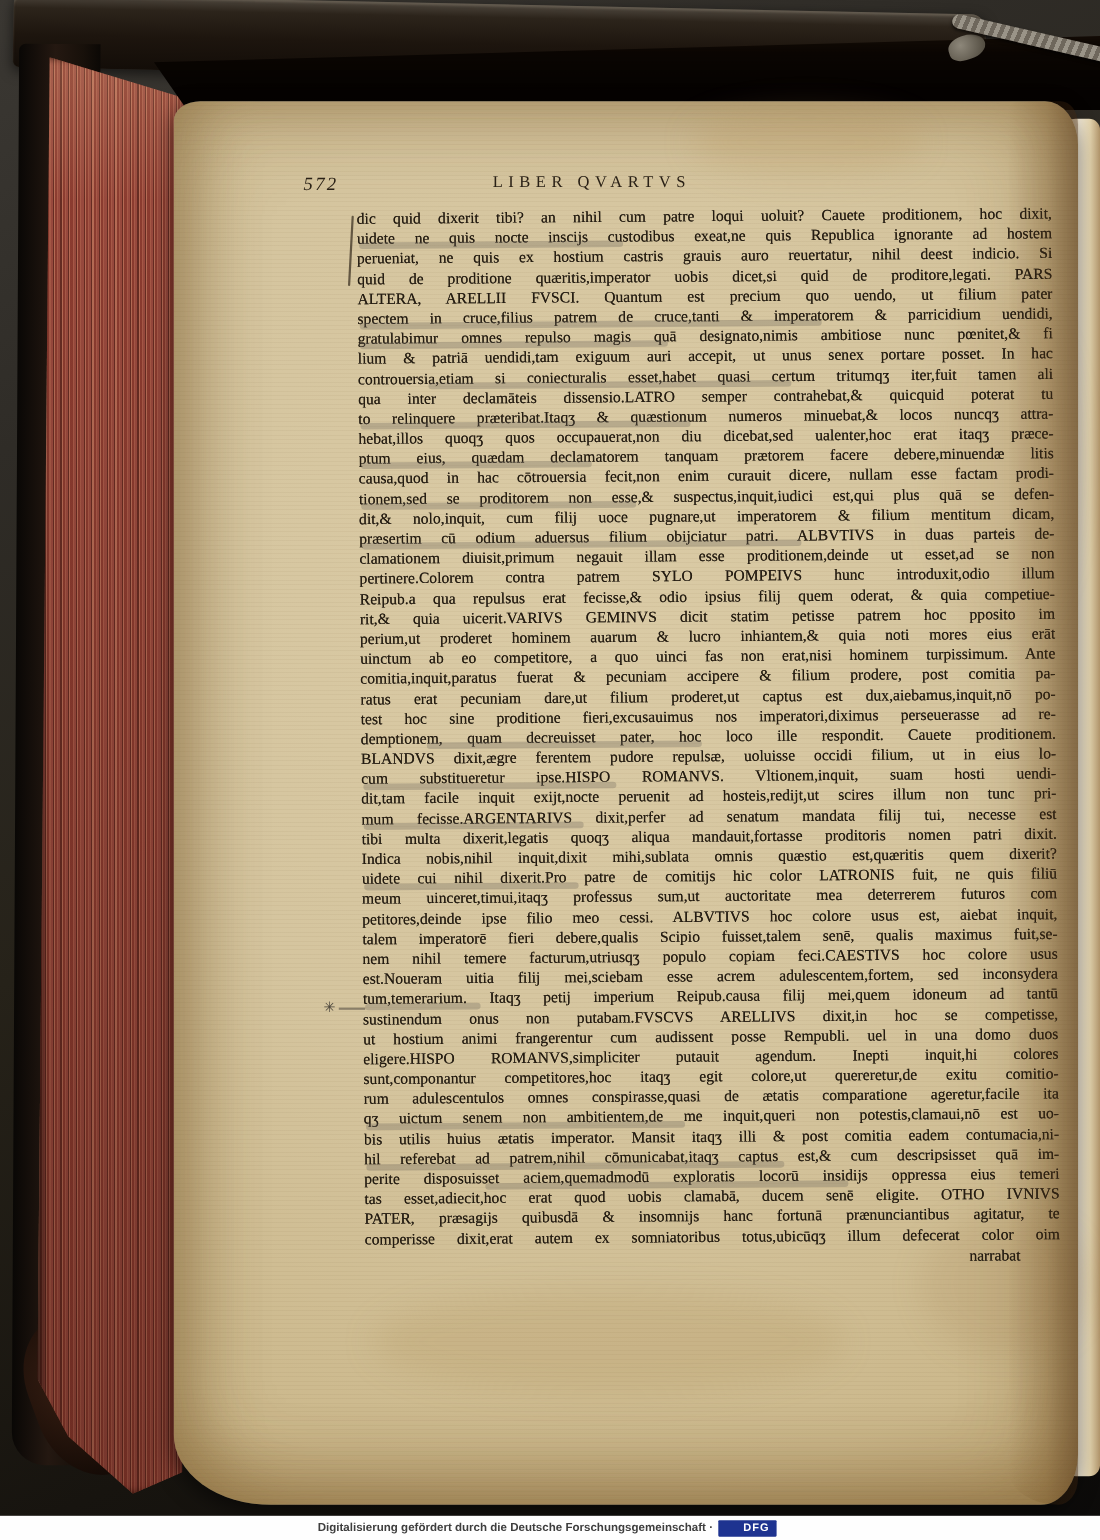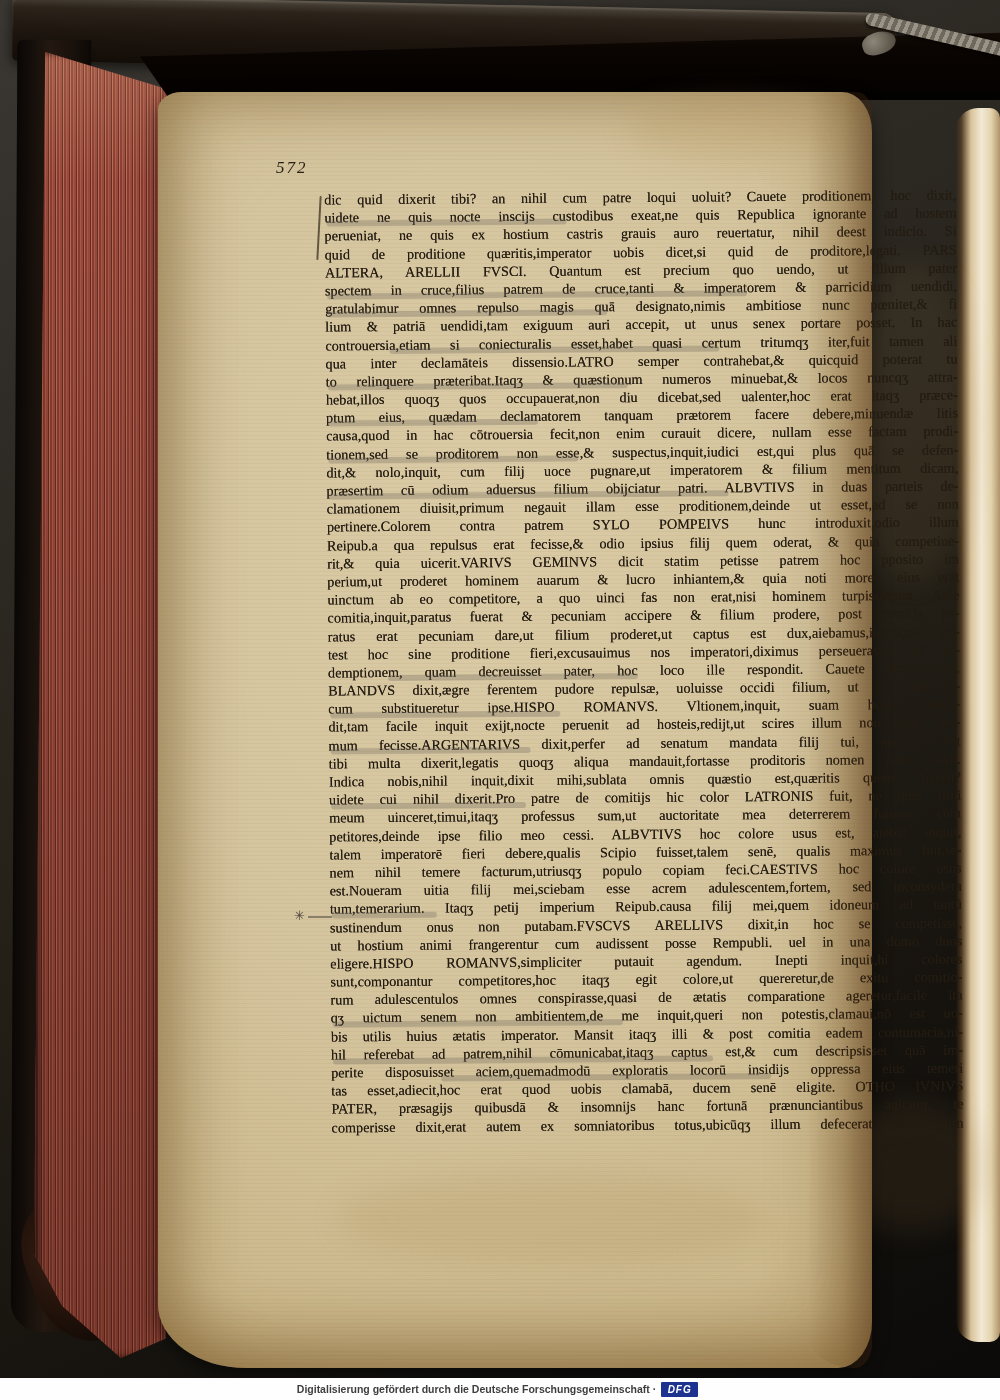--- a/index.html
+++ b/index.html
@@ -41,21 +41,21 @@
       background:repeating-linear-gradient(100deg,#9a9488 0 4px,#6e675c 4px 8px);
       box-shadow:0 2px 3px rgba(0,0,0,.6);}
   .cord-knot{position:absolute;left:862px;top:32px;width:34px;height:22px;
       transform:rotate(-18deg);border-radius:50% 60% 55% 45%;
       background:radial-gradient(circle at 35% 35%,#8d877a,#565044 80%);}
   
   .facing-page{position:absolute;left:956px;top:108px;width:44px;height:1234px;
       border-radius:22px 10px 10px 22px;
       background:linear-gradient(90deg,rgba(120,80,40,0) 0%,rgba(110,75,38,.55) 12%,#d9c39b 34%,#f2e9d5 58%,#e3d3ad 80%,#b0946a 100%);}
   
-  .paper{position:absolute;left:158px;top:92px;width:714px;height:1276px;
+  .paper{position:absolute;left:158px;top:92px;width:822px;height:1276px;
       border-radius:24px 30px 34px 88px / 18px 40px 46px 64px;
       background-color:#e9e0c9;
       background-image:
         radial-gradient(120% 90% at 45% 35%,#efe7d2 0%,#e9e0c9 40%,#dfd2b2 72%,#cdb98e 93%,#bda273 100%),
         repeating-linear-gradient(0deg,rgba(120,95,55,.05) 0 1px,rgba(0,0,0,0) 1px 4px);
       background-blend-mode:multiply;
       box-shadow:inset 0 0 85px rgba(120,85,35,.30), inset 0 -28px 60px rgba(110,75,30,.28),
                  inset -42px 0 70px rgba(110,75,30,.20), inset 30px 0 50px rgba(125,95,48,.22),
                  0 6px 18px rgba(0,0,0,.5);}
   .paper::after{content:"";position:absolute;right:0;top:0;bottom:0;width:64px;
@@ -93,21 +93,21 @@
       letter-spacing:1px;}
   .margin-ast::after{content:"";display:inline-block;width:24px;height:2px;
       background:rgba(76,70,60,.55);vertical-align:middle;margin-left:2px;}
   
   .footer{position:absolute;left:0;bottom:0;width:1000px;height:22px;background:#fefefe;
       display:flex;justify-content:center;align-items:center;gap:5px;
       padding-right:5px;box-sizing:border-box;
       font-family:"Liberation Sans", sans-serif;font-size:10.5px;font-weight:700;color:#3e3e3e;}
   .dfg-logo{display:flex;align-items:center;justify-content:center;
       width:37px;height:15px;background:#1e3390;color:#ffffff;
-      font-size:10px;font-style:italic;font-weight:700;letter-spacing:1px;border-radius:1px;}
+      font-size:10px;font-weight:700;letter-spacing:1px;border-radius:1px;padding-left:16px;}
 </style>
 </head>
 <body>
 
 <div class="scene">
   <div class="bg"></div>
   <div class="board-top"></div>
   <div class="board-left"></div>
   <div class="board-scrap"></div>
   <div class="fore-edge"></div>
@@ -116,20 +116,21 @@
   <div class="cord"></div>
   <div class="facing-page"></div>
 
   <div class="paper">
     <div class="stain s1"></div>
     <div class="stain s2"></div>
     <div class="stain s3"></div>
     <div class="stain s4"></div>
 
     <div class="pagenum">572</div>
+    <div class="running-title">LIBER QVARTVS</div>
 
     <div class="margin-stroke"></div>
     <div class="margin-ast">✳</div>
 
     <div class="text-block">
 
       <div class="mark m1"></div>
       <div class="mark m2"></div>
       <div class="mark m3"></div>
       <div class="mark m4"></div>

